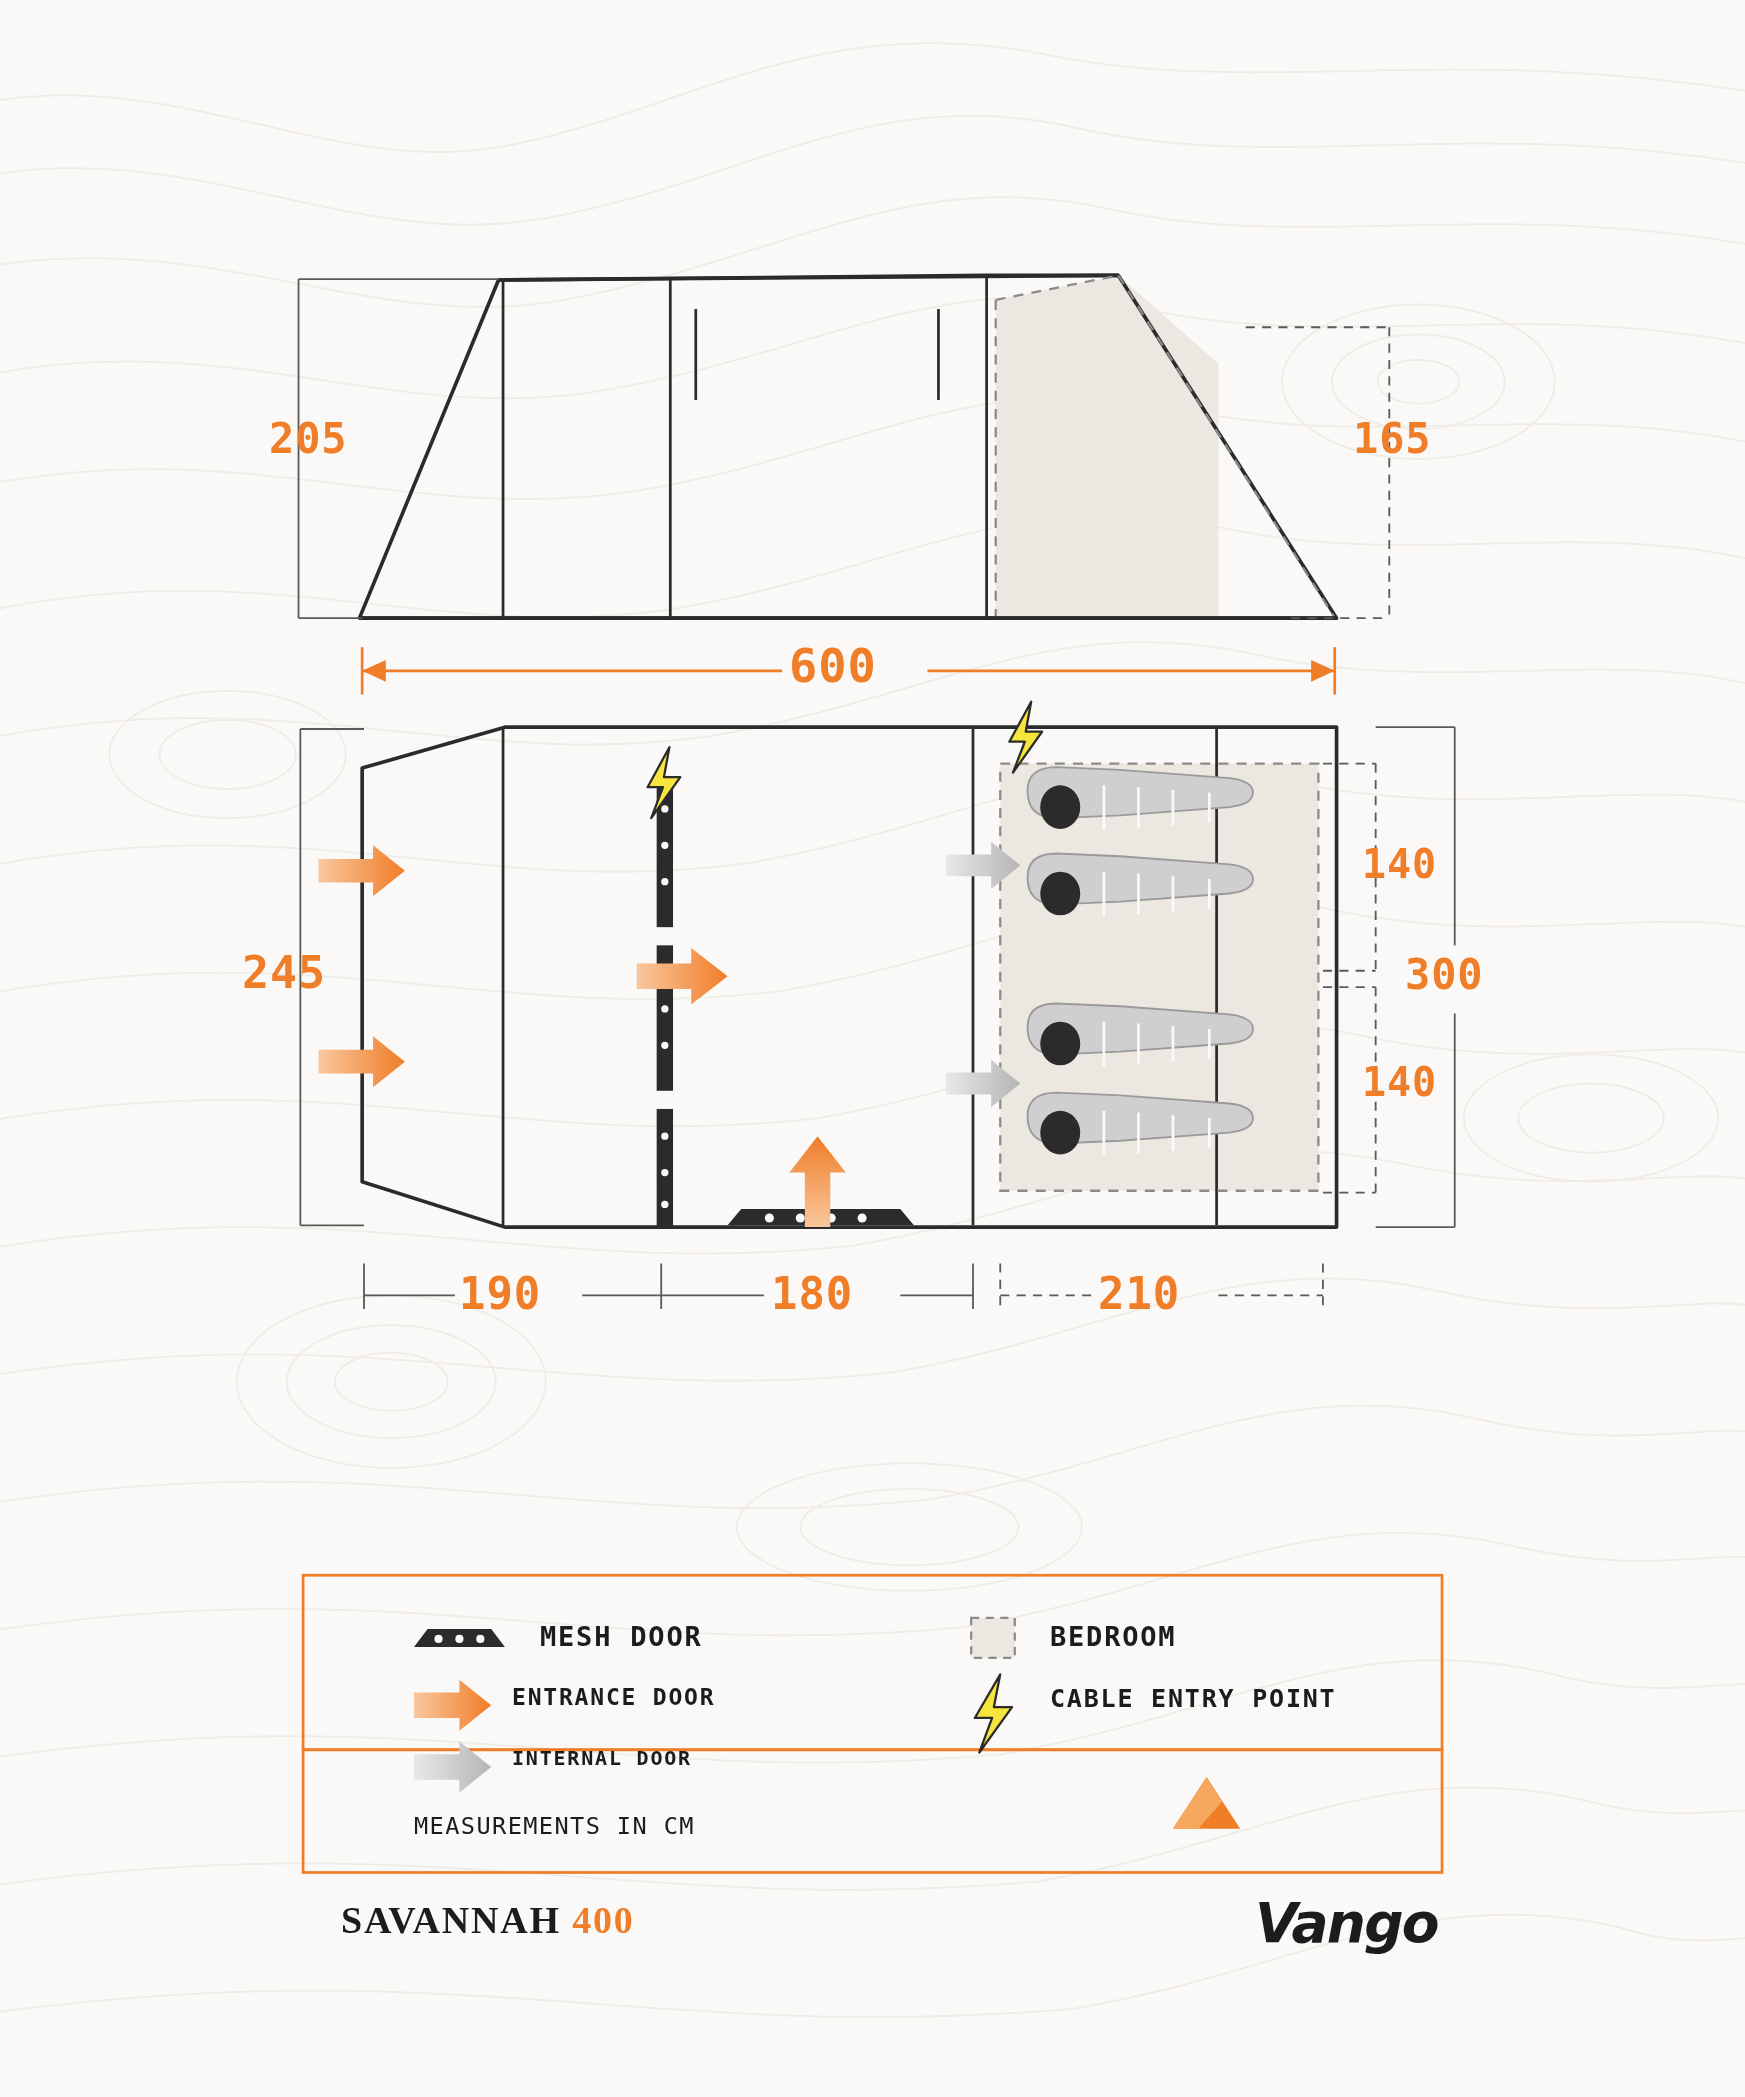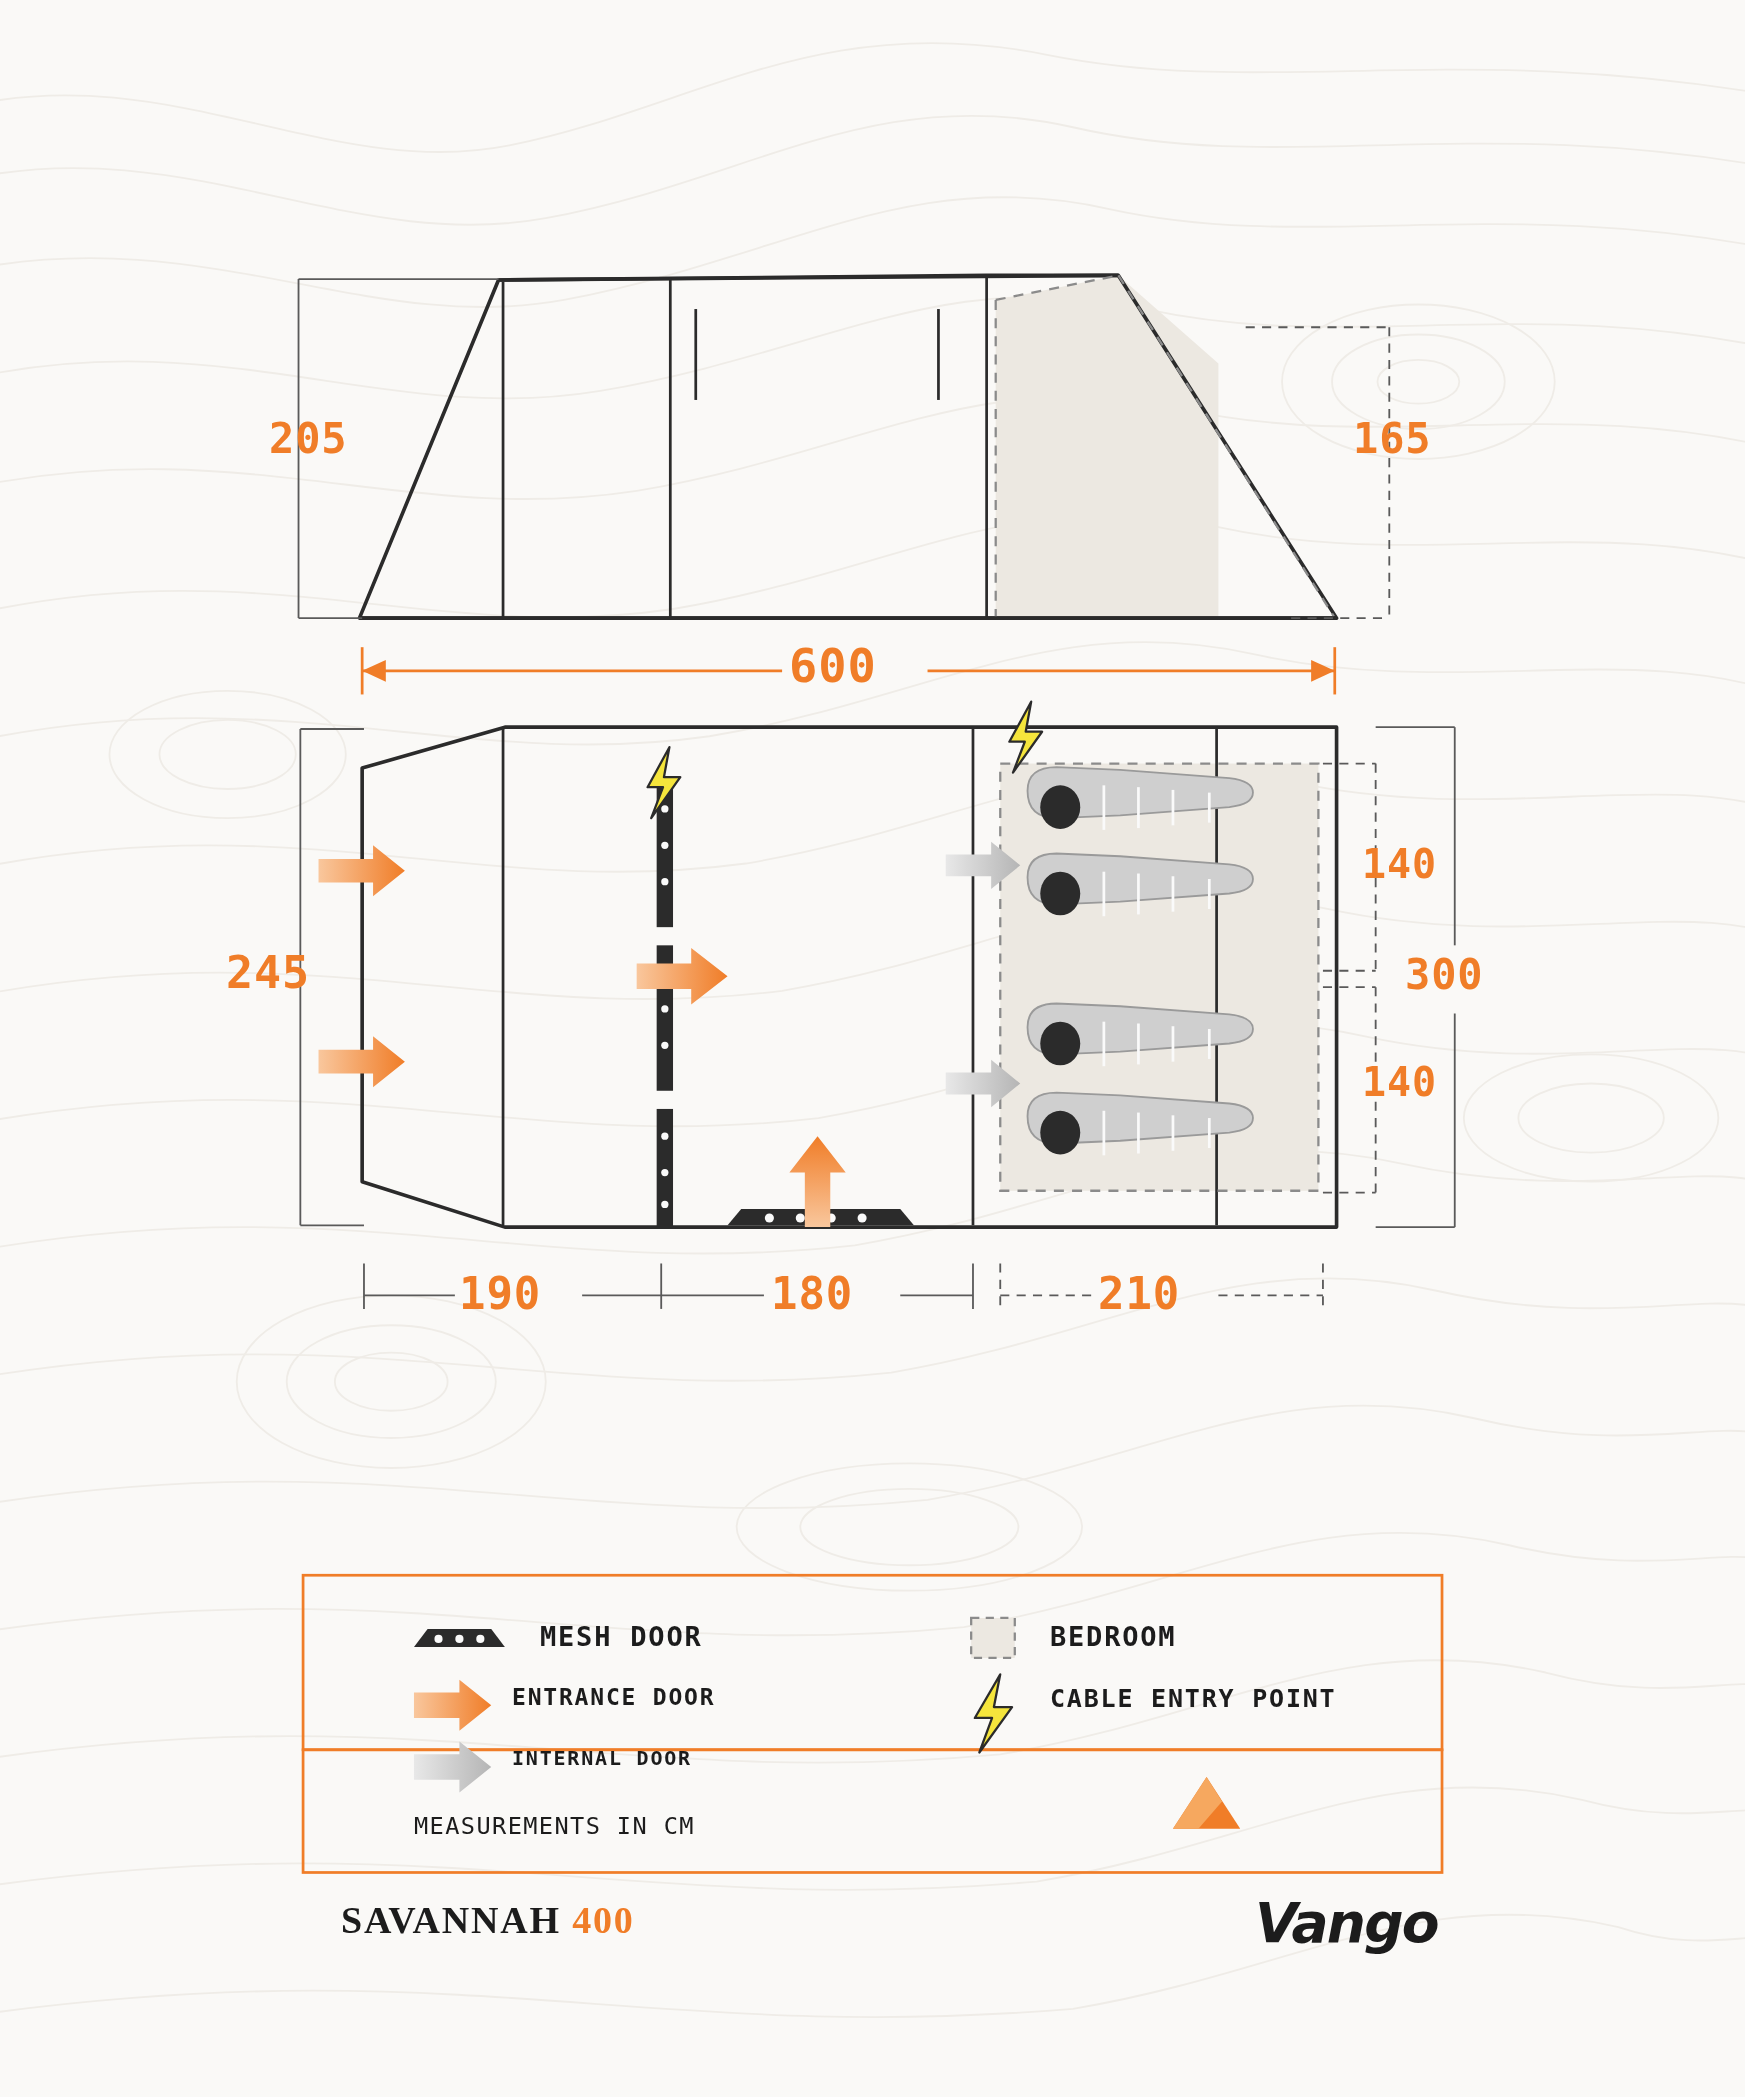--- a/index.html
+++ b/index.html
@@ -344,21 +344,21 @@
       <g>
         <path d="M1290,2012 L1327,1955 L1364,2012 Z" fill="#f07d28"></path>
         <path d="M1290,2012 L1327,1955 L1344,1982 L1318,2012 Z" fill="#f6a85f"></path>
       </g>
     </g>
   </svg>
 
   <div class="dim-label" style="left:241px; top:414px; font-size:42px;margin-left:28px;">205</div>
   <div class="dim-label" style="left:1353px; top:414px; font-size:42px;">165</div>
   <div class="dim-label" style="left:789px; top:638px; font-size:47px;">600</div>
-  <div class="dim-label" style="left:226px; top:946px; font-size:45px;">245</div>
+  <div class="dim-label" style="left:242px; top:946px; font-size:45px;">245</div>
   <div class="dim-label" style="left:1362px; top:841px; font-size:40px;">140</div>
   <div class="dim-label" style="left:1405px; top:950px; font-size:42px;">300</div>
   <div class="dim-label" style="left:1362px; top:1059px; font-size:40px;">140</div>
   <div class="dim-label" style="left:459px; top:1268px; font-size:44px;">190</div>
   <div class="dim-label" style="left:771px; top:1268px; font-size:44px;">180</div>
   <div class="dim-label" style="left:1098px; top:1268px; font-size:44px;">210</div>
 
   <div class="legend-text" style="left:540px; top:1621px; font-size:27px;">MESH DOOR</div>
   <div class="legend-text" style="left:512px; top:1684px; font-size:23px;">ENTRANCE DOOR</div>
   <div class="legend-text" style="left:512px; top:1746px; font-size:20px;">INTERNAL DOOR</div>

